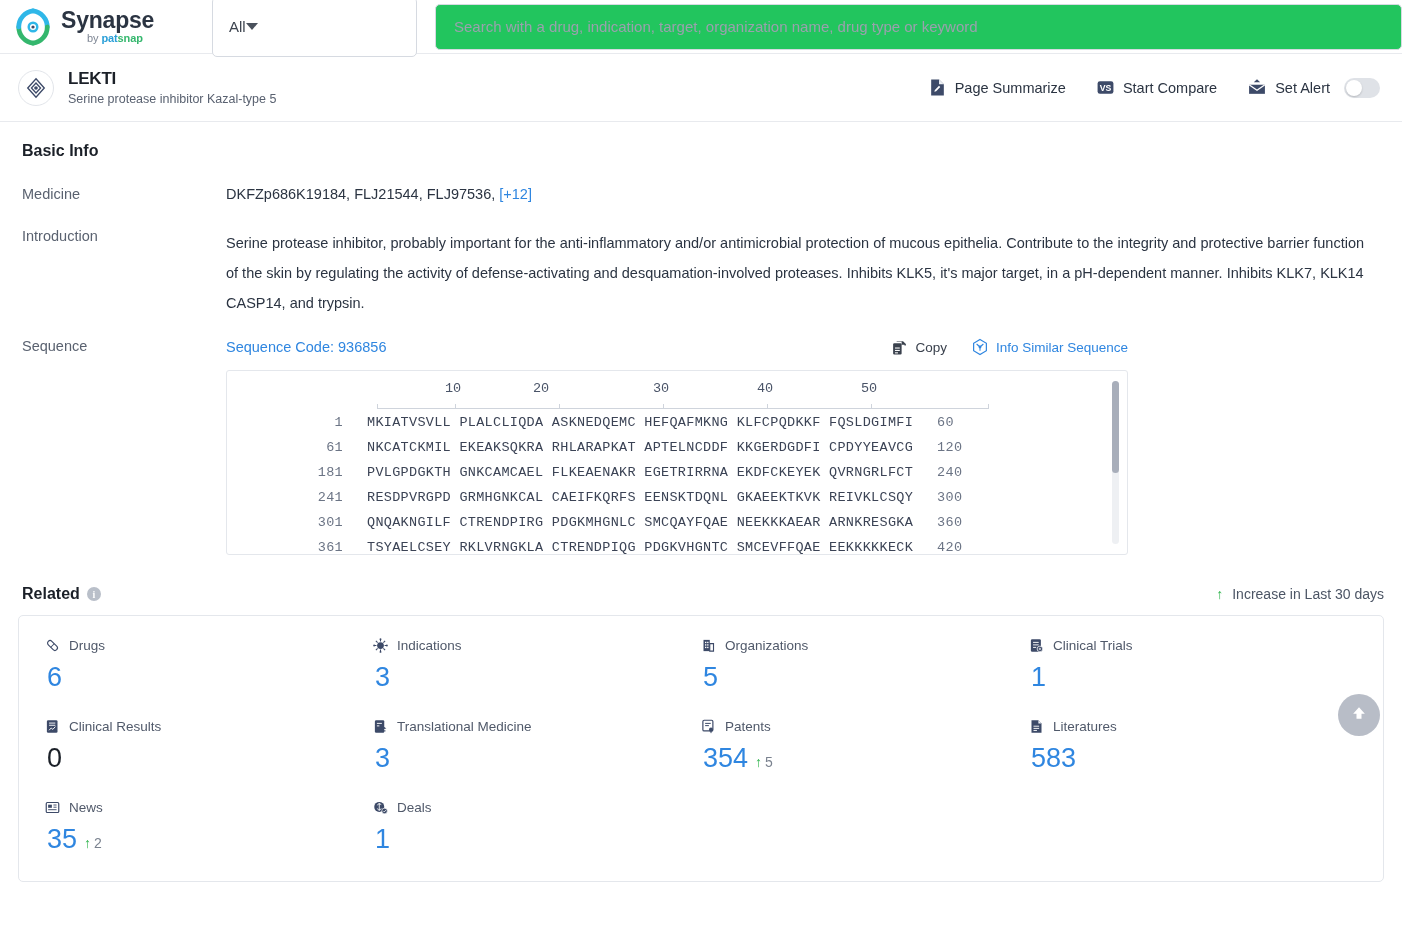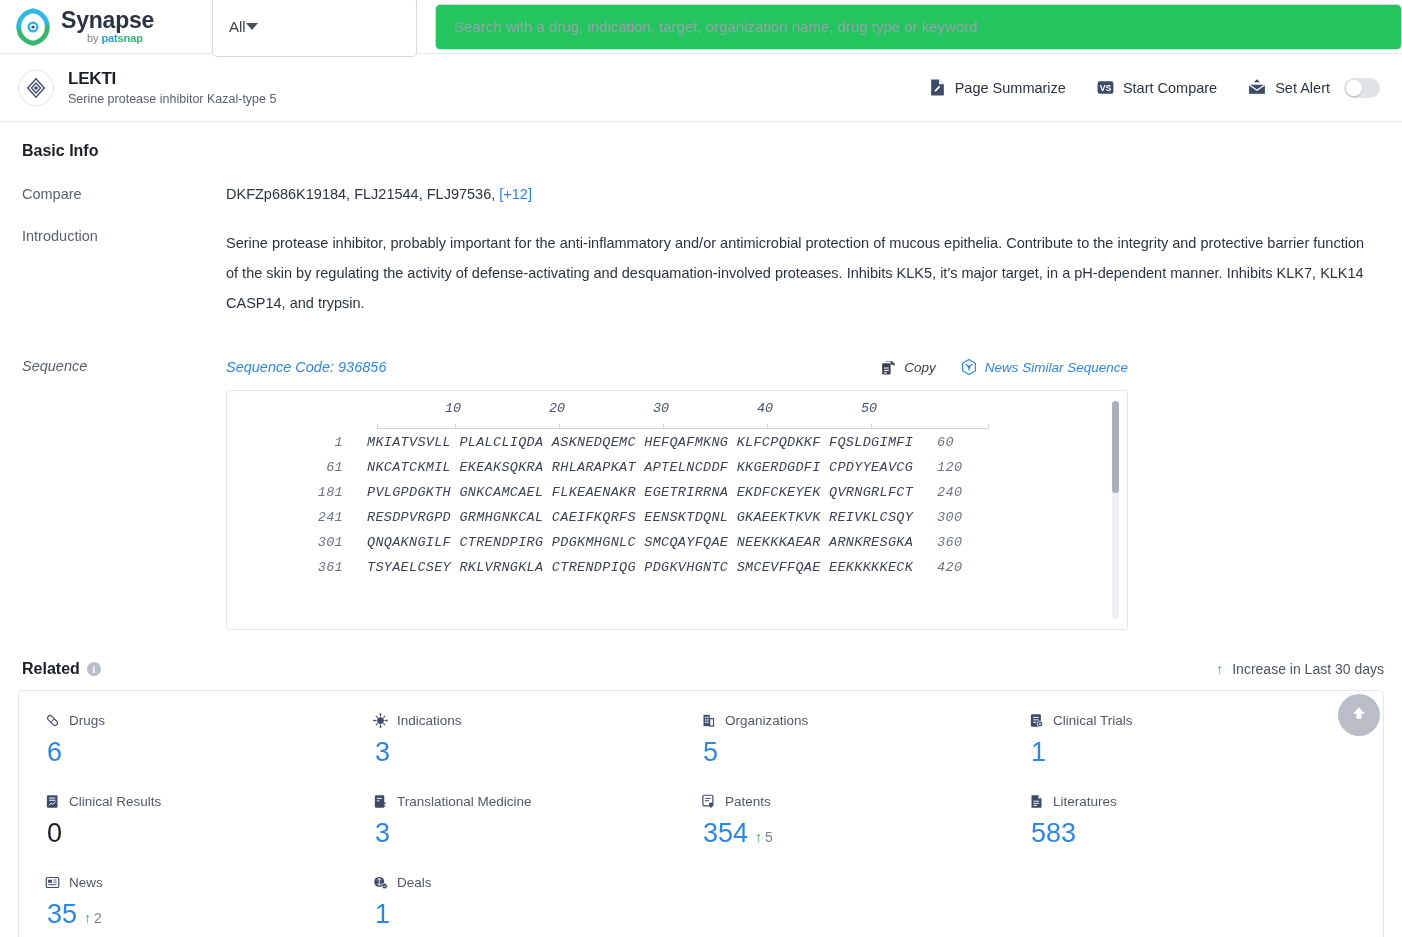--- a/index.html
+++ b/index.html
@@ -132,21 +132,21 @@
   }
   .seq-code { font-size: 14.5px; color: #2f86e0; cursor: pointer; }
   .seq-tools { margin-left: auto; display: flex; align-items: center; gap: 24px; }
   .seq-tool {
     display: flex; align-items: center; gap: 7px;
     font-size: 13.5px; color: #3a414d; cursor: pointer;
   }
   .seq-tool.blue { color: #2f86e0; }
 
   .seq-box {
-    width: 902px; height: 240px;
+    width: 902px; height: 185px;
     border: 1px solid #e4e7ec; border-radius: 3px;
     background: #fff; position: relative;
     overflow: hidden; padding: 10px 0 0 0;
   }
   .seq-inner {
     font-family: "Liberation Mono", monospace;
     font-size: 13.5px; color: #434c5e;
     padding-left: 34px;
   }
   .ruler {
@@ -317,37 +317,37 @@
   </div>
 </div>
 
 <div class="content">
 
   <div class="section-title">
     <span>Basic Info</span>
   </div>
 
   <div class="row">
-    <div class="row-label">Compare</div>
+    <div class="row-label">Medicine</div>
     <div class="row-body">
       <div class="synonyms">
         <span>DKFZp686K19184, FLJ21544, FLJ97536,</span>
         <span class="link">[+12]</span>
       </div>
     </div>
   </div>
 
   <div class="row">
     <div class="row-label">Introduction</div>
     <div class="row-body">
       <div class="intro">Serine protease inhibitor, probably important for the anti-inflammatory and/or antimicrobial protection of mucous epithelia. Contribute to the integrity and protective barrier function of the skin by regulating the activity of defense-activating and desquamation-involved proteases. Inhibits KLK5, it's major target, in a pH-dependent manner. Inhibits KLK7, KLK14 CASP14, and trypsin.</div>
     </div>
   </div>
 
-  <div class="row" style="margin-top:40px;font-style:italic;">
+  <div class="row" style="margin-top:20px;">
     <div class="row-label">Sequence</div>
     <div class="row-body">
       <div class="seq-head">
         <span class="seq-code">Sequence Code: 936856</span>
         <div class="seq-tools">
           <div class="seq-tool">
             <span class="nav-icon">
               <svg width="17" height="17" viewBox="0 0 24 24">
                 <path d="M8 3h9l4 4v2h-2V8h-4V4H8z" fill="#3a414d"></path>
                 <rect x="3" y="6" width="12" height="16" rx="1.6" fill="#3a414d"></rect>
@@ -359,30 +359,30 @@
             <span>Copy</span>
           </div>
           <div class="seq-tool blue">
             <span class="nav-icon">
               <svg width="18" height="18" viewBox="0 0 24 24">
                 <path d="M12 2l8.5 5v10L12 22 3.5 17V7z" fill="none" stroke="#2f86e0" stroke-width="1.6"></path>
                 <circle cx="12" cy="12" r="1.9" fill="#2f86e0"></circle>
                 <path d="M12 12L7.5 8M12 12l4.5-4M12 12v5" stroke="#2f86e0" stroke-width="1.4" fill="none"></path>
               </svg>
             </span>
-            <span>News Similar Sequence</span>
+            <span>Info Similar Sequence</span>
           </div>
         </div>
       </div>
 
       <div class="seq-box">
         <div class="seq-inner">
           <div class="ruler">
             <span class="tick" style="left:68px;">10</span>
-            <span class="tick" style="left:172px;">20</span>
+            <span class="tick" style="left:156px;">20</span>
             <span class="tick" style="left:276px;">30</span>
             <span class="tick" style="left:380px;">40</span>
             <span class="tick" style="left:484px;">50</span>
             <span class="notch" style="left:78px;"></span>
             <span class="notch" style="left:182px;"></span>
             <span class="notch" style="left:286px;"></span>
             <span class="notch" style="left:390px;"></span>
             <span class="notch" style="left:494px;"></span>
             <span class="line"></span>
           </div>

